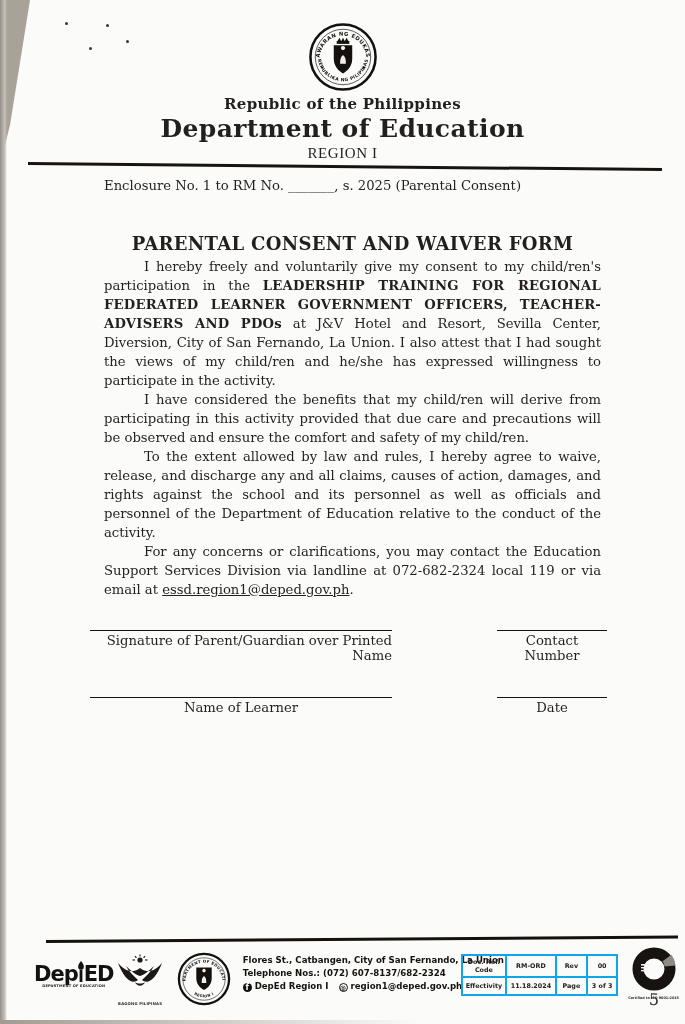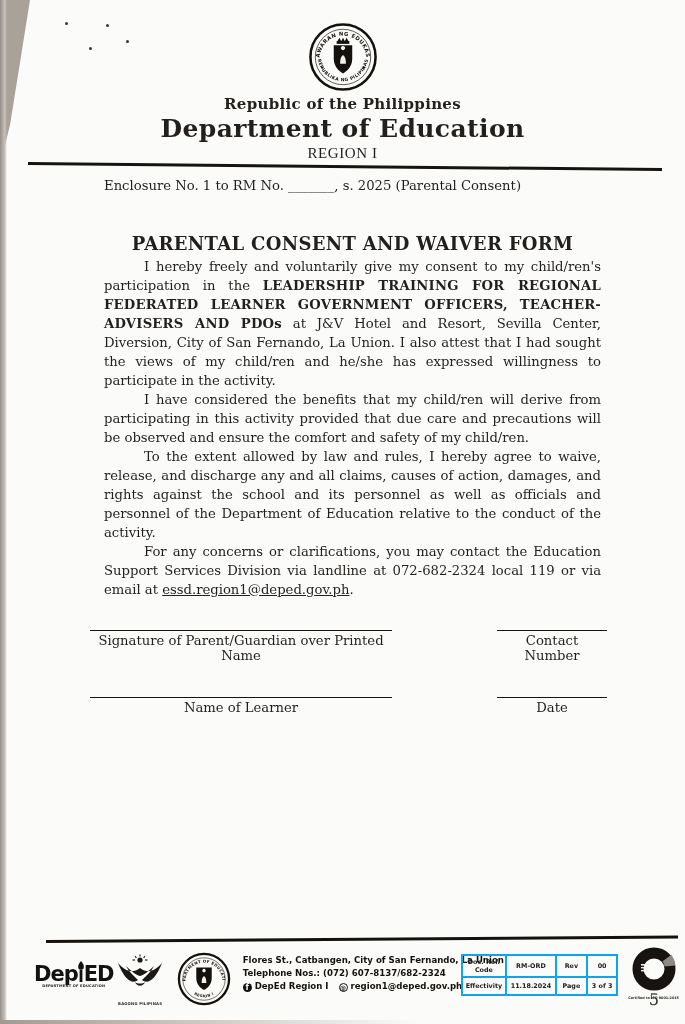--- a/index.html
+++ b/index.html
@@ -37,21 +37,21 @@
   .contact-p{margin-top:17px;}
   .email-link{text-decoration:underline;}
 
   
   .sig{position:absolute;left:90px;right:78px;top:630px;font-size:13.2px;}
   .sig-row{display:flex;justify-content:space-between;}
   .sig-row.second{margin-top:34px;}
   .sig-cell-l{width:302px;}
   .sig-cell-r{width:110px;}
   .sig-line{border-top:1.6px solid #17140f;height:0;margin-bottom:2px;}
-  .sig-label-left{text-align:center;}
+  .sig-label-left{text-align:right;}
   .sig-label-center{text-align:center;}
 
   
   .ftr-rule{position:absolute;left:46px;top:940px;width:632px;height:3px;background:#15120e;
     transform:rotate(-.4deg);transform-origin:left center;}
   .ftr{position:absolute;left:34px;top:952px;right:4px;display:flex;align-items:flex-start;
     font-family:"DejaVu Sans",sans-serif;}
   .wordmark{width:84px;text-align:center;margin-top:10px;}
   .wordmark-line{font-weight:bold;font-size:21px;letter-spacing:-1px;color:#121212;display:inline-flex;}
   .torch{display:inline-block;position:relative;width:8px;height:22px;margin:0 -1px;}

